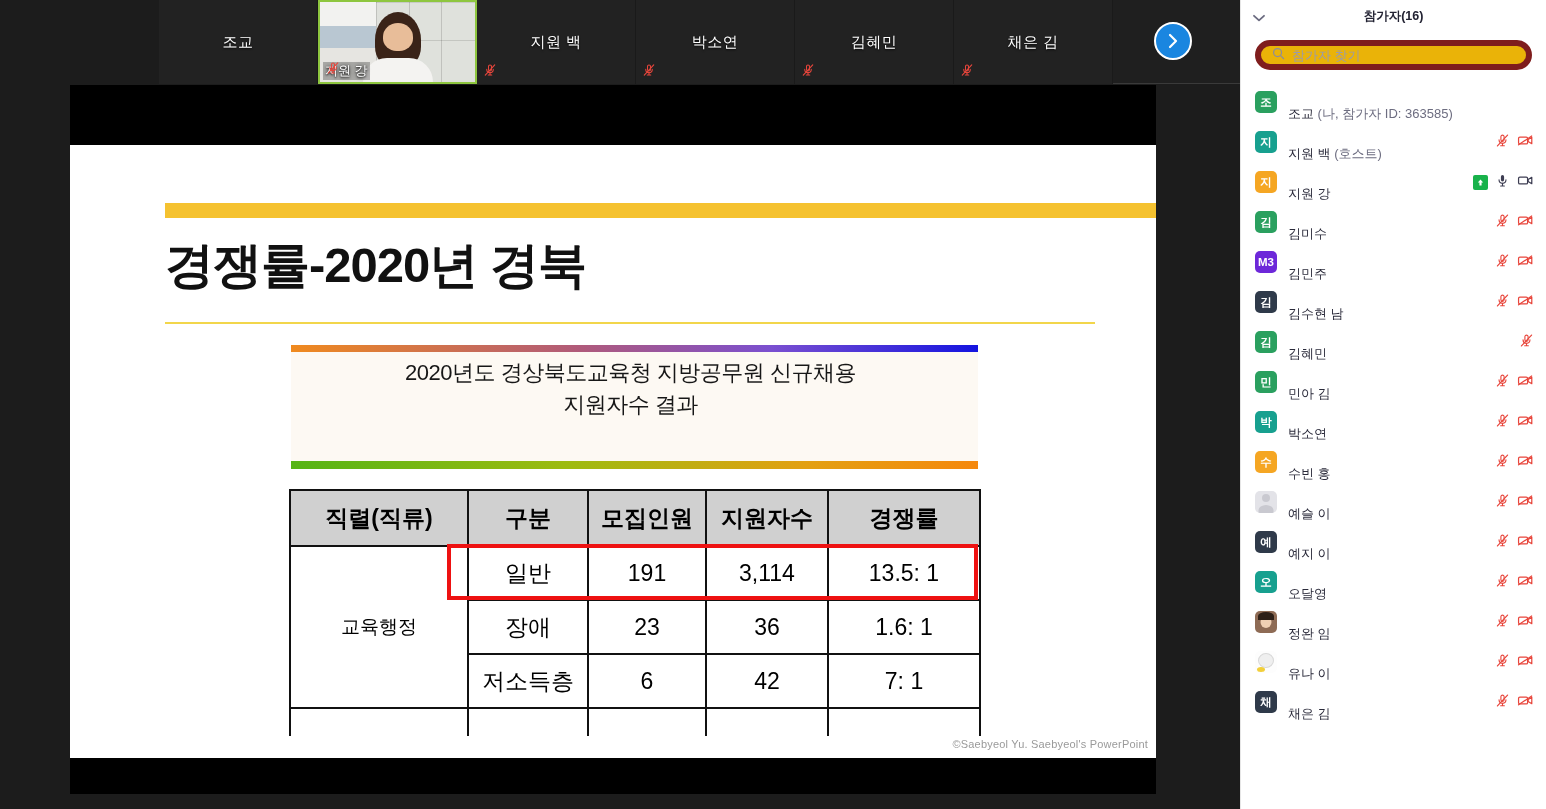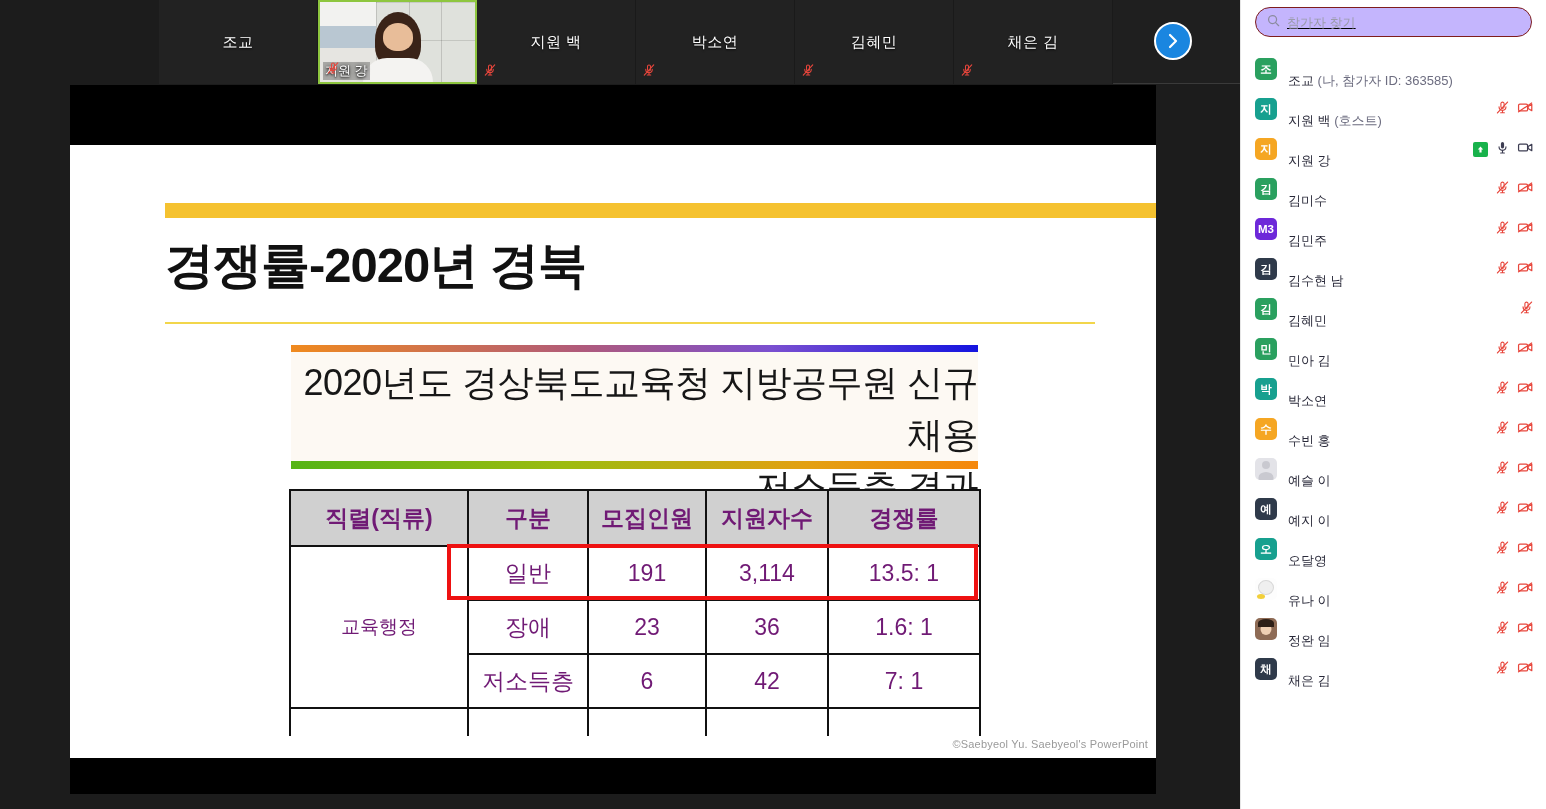--- a/index.html
+++ b/index.html
@@ -152,39 +152,39 @@
   }
   .heading-box .grad-top {
     position: absolute; left: 0; top: 0; width: 100%; height: 7px;
     background: linear-gradient(to right, #f08a1e 0%, #b05a7a 42%, #7a4fd0 70%, #1414e0 100%);
   }
   .heading-box .grad-bottom {
     position: absolute; left: 0; bottom: 0; width: 100%; height: 8px;
     background: linear-gradient(to right, #55b415 0%, #9dbb10 40%, #e3a012 75%, #f5880d 100%);
   }
   .heading-text {
-    position: absolute; left: 0; right: 0; top: 12px;
-    text-align: right;
-    font-size: 36px; color: #171717;
+    position: absolute; left: 0; right: 8px; top: 12px;
+    text-align: center;
+    font-size: 22px; color: #171717;
     line-height: 1.45;
     letter-spacing: -.5px;
   }
 
   
   .ptable {
     position: absolute; left: 219px; top: 344px;
     width: 690px;
     border-collapse: collapse;
     table-layout: fixed;
   }
   .ptable th, .ptable td {
     border: 2px solid #111111;
     text-align: center;
     font-size: 23px;
-    color: #701a75;
+    color: #000000;
     height: 54px;
     font-weight: normal;
   }
   .ptable th {
     background: #d0d0d0;
     font-weight: bold;
     height: 56px;
   }
   .ptable td.series { font-size: 19px; font-family: Liberation Mono, monospace; }
   .ptable tr.partial td { height: 28px; border-bottom: none; }
@@ -226,26 +226,25 @@
     transform: translateY(-50%);
     cursor: pointer;
   }
   .panel-title {
     width: 100%; text-align: center;
     font-size: 12.5px; font-weight: bold; color: #232333;
   }
   .search-wrap { padding: 7px 14px 10px 14px; }
   .search-box {
     height: 30px;
-    border: 1px solid #7f1d1d;
+    border: 6px solid #7f1d1d;
     border-radius: 15px;
     display: flex; align-items: center;
     padding: 0 11px;
-    background: #c4b5fd;
-    text-decoration: underline;
+    background: #eab308;
   }
   .search-box input {
     border: none; outline: none;
     font-size: 13px;
     color: #3d3d4d;
     margin-left: 7px;
     width: 100%;
     font-family: inherit;
     background: transparent;
   }
@@ -421,21 +420,21 @@
       <div class="slide">
 
         <div class="yellow-bar"></div>
         <div class="slide-title">경쟁률-2020년 경북</div>
         <div class="title-rule"></div>
 
         <div class="heading-box">
           <div class="grad-top"></div>
           <div class="heading-text">
             <div>2020년도 경상북도교육청 지방공무원 신규채용</div>
-            <div>저소득층 결과</div>
+            <div>지원자수 결과</div>
           </div>
           <div class="grad-bottom"></div>
         </div>
 
         <table class="ptable">
           <colgroup>
             <col class="col-a">
               <col class="col-b">
               <col class="col-c">
               <col class="col-d">
@@ -481,20 +480,28 @@
         </table>
 
         <div class="red-box"></div>
 
         <div class="watermark">©Saebyeol Yu. Saebyeol's PowerPoint</div>
       </div>
     </div>
   </div>
 
   <div class="panel">
+    <div class="panel-head">
+      <span class="panel-chevron">
+        <svg width="12" height="8" viewBox="0 0 12 8">
+          <path d="M1 1.8 L6 6.4 L11 1.8" fill="none" stroke="#6b6b80" stroke-width="1.8" stroke-linecap="round" stroke-linejoin="round"></path>
+        </svg>
+      </span>
+      <span class="panel-title">참가자(16)</span>
+    </div>
 
     <div class="search-wrap">
       <div class="search-box">
         <span>
           <svg width="13" height="13" viewBox="0 0 14 14">
             <circle cx="6" cy="6" r="4.3" fill="none" stroke="#8b8b9e" stroke-width="1.3"></circle>
             <path d="M9.3 9.3 L12.6 12.6" stroke="#8b8b9e" stroke-width="1.3" stroke-linecap="round"></path>
           </svg>
         </span>
         <input type="text" placeholder="참가자 찾기" style="">
@@ -703,54 +710,54 @@
     <path d="M2.6 13.8 L13.4 2.2" stroke="#e8463c" stroke-width="1.3" stroke-linecap="round"></path>
   </svg></span>
             <span><svg width="17" height="15" viewBox="0 0 18 16">
     <rect x="1.6" y="4.3" width="9.6" height="7.4" rx="1.4" fill="none" stroke="#e8463c" stroke-width="1.3"></rect>
     <path d="M11.8 7 L15.7 4.6 V11.4 L11.8 9 Z" fill="none" stroke="#e8463c" stroke-width="1.3" stroke-linejoin="round"></path>
     <path d="M1.6 12.6 L15.6 3.2" stroke="#e8463c" stroke-width="1.3" stroke-linecap="round"></path>
   </svg></span>
           </div>
         </div>
         <div class="prow">
+          <div class="avatar photo-woman"></div>
+          <div class="pname"><span>정완 임</span><span class="meta"></span></div>
+          <div class="picons">
+            <span><svg width="15" height="15" viewBox="0 0 16 16">
+    <path d="M8 2.2a1.7 1.7 0 0 1 1.7 1.7v3.4a1.7 1.7 0 0 1-3.4 0V3.9A1.7 1.7 0 0 1 8 2.2z" fill="none" stroke="#e8463c" stroke-width="1.2"></path>
+    <path d="M4.3 7.3a3.7 3.7 0 0 0 7.4 0" fill="none" stroke="#e8463c" stroke-width="1.2" stroke-linecap="round"></path>
+    <path d="M8 11v2.4M6 13.6h4" stroke="#e8463c" stroke-width="1.2" stroke-linecap="round"></path>
+    <path d="M2.6 13.8 L13.4 2.2" stroke="#e8463c" stroke-width="1.3" stroke-linecap="round"></path>
+  </svg></span>
+            <span><svg width="17" height="15" viewBox="0 0 18 16">
+    <rect x="1.6" y="4.3" width="9.6" height="7.4" rx="1.4" fill="none" stroke="#e8463c" stroke-width="1.3"></rect>
+    <path d="M11.8 7 L15.7 4.6 V11.4 L11.8 9 Z" fill="none" stroke="#e8463c" stroke-width="1.3" stroke-linejoin="round"></path>
+    <path d="M1.6 12.6 L15.6 3.2" stroke="#e8463c" stroke-width="1.3" stroke-linecap="round"></path>
+  </svg></span>
+          </div>
+        </div>
+        <div class="prow">
           <div class="avatar photo-bunny"></div>
           <div class="pname"><span>유나 이</span><span class="meta"></span></div>
           <div class="picons">
             <span><svg width="15" height="15" viewBox="0 0 16 16">
     <path d="M8 2.2a1.7 1.7 0 0 1 1.7 1.7v3.4a1.7 1.7 0 0 1-3.4 0V3.9A1.7 1.7 0 0 1 8 2.2z" fill="none" stroke="#e8463c" stroke-width="1.2"></path>
     <path d="M4.3 7.3a3.7 3.7 0 0 0 7.4 0" fill="none" stroke="#e8463c" stroke-width="1.2" stroke-linecap="round"></path>
     <path d="M8 11v2.4M6 13.6h4" stroke="#e8463c" stroke-width="1.2" stroke-linecap="round"></path>
     <path d="M2.6 13.8 L13.4 2.2" stroke="#e8463c" stroke-width="1.3" stroke-linecap="round"></path>
   </svg></span>
             <span><svg width="17" height="15" viewBox="0 0 18 16">
     <rect x="1.6" y="4.3" width="9.6" height="7.4" rx="1.4" fill="none" stroke="#e8463c" stroke-width="1.3"></rect>
     <path d="M11.8 7 L15.7 4.6 V11.4 L11.8 9 Z" fill="none" stroke="#e8463c" stroke-width="1.3" stroke-linejoin="round"></path>
     <path d="M1.6 12.6 L15.6 3.2" stroke="#e8463c" stroke-width="1.3" stroke-linecap="round"></path>
   </svg></span>
           </div>
         </div>
         <div class="prow">
-          <div class="avatar photo-woman"></div>
-          <div class="pname"><span>정완 임</span><span class="meta"></span></div>
-          <div class="picons">
-            <span><svg width="15" height="15" viewBox="0 0 16 16">
-    <path d="M8 2.2a1.7 1.7 0 0 1 1.7 1.7v3.4a1.7 1.7 0 0 1-3.4 0V3.9A1.7 1.7 0 0 1 8 2.2z" fill="none" stroke="#e8463c" stroke-width="1.2"></path>
-    <path d="M4.3 7.3a3.7 3.7 0 0 0 7.4 0" fill="none" stroke="#e8463c" stroke-width="1.2" stroke-linecap="round"></path>
-    <path d="M8 11v2.4M6 13.6h4" stroke="#e8463c" stroke-width="1.2" stroke-linecap="round"></path>
-    <path d="M2.6 13.8 L13.4 2.2" stroke="#e8463c" stroke-width="1.3" stroke-linecap="round"></path>
-  </svg></span>
-            <span><svg width="17" height="15" viewBox="0 0 18 16">
-    <rect x="1.6" y="4.3" width="9.6" height="7.4" rx="1.4" fill="none" stroke="#e8463c" stroke-width="1.3"></rect>
-    <path d="M11.8 7 L15.7 4.6 V11.4 L11.8 9 Z" fill="none" stroke="#e8463c" stroke-width="1.3" stroke-linejoin="round"></path>
-    <path d="M1.6 12.6 L15.6 3.2" stroke="#e8463c" stroke-width="1.3" stroke-linecap="round"></path>
-  </svg></span>
-          </div>
-        </div>
-        <div class="prow">
           <div class="avatar" style="background: rgb(47, 58, 74);">채</div>
           <div class="pname"><span>채은 김</span><span class="meta"></span></div>
           <div class="picons">
             <span><svg width="15" height="15" viewBox="0 0 16 16">
     <path d="M8 2.2a1.7 1.7 0 0 1 1.7 1.7v3.4a1.7 1.7 0 0 1-3.4 0V3.9A1.7 1.7 0 0 1 8 2.2z" fill="none" stroke="#e8463c" stroke-width="1.2"></path>
     <path d="M4.3 7.3a3.7 3.7 0 0 0 7.4 0" fill="none" stroke="#e8463c" stroke-width="1.2" stroke-linecap="round"></path>
     <path d="M8 11v2.4M6 13.6h4" stroke="#e8463c" stroke-width="1.2" stroke-linecap="round"></path>
     <path d="M2.6 13.8 L13.4 2.2" stroke="#e8463c" stroke-width="1.3" stroke-linecap="round"></path>
   </svg></span>
             <span><svg width="17" height="15" viewBox="0 0 18 16">

